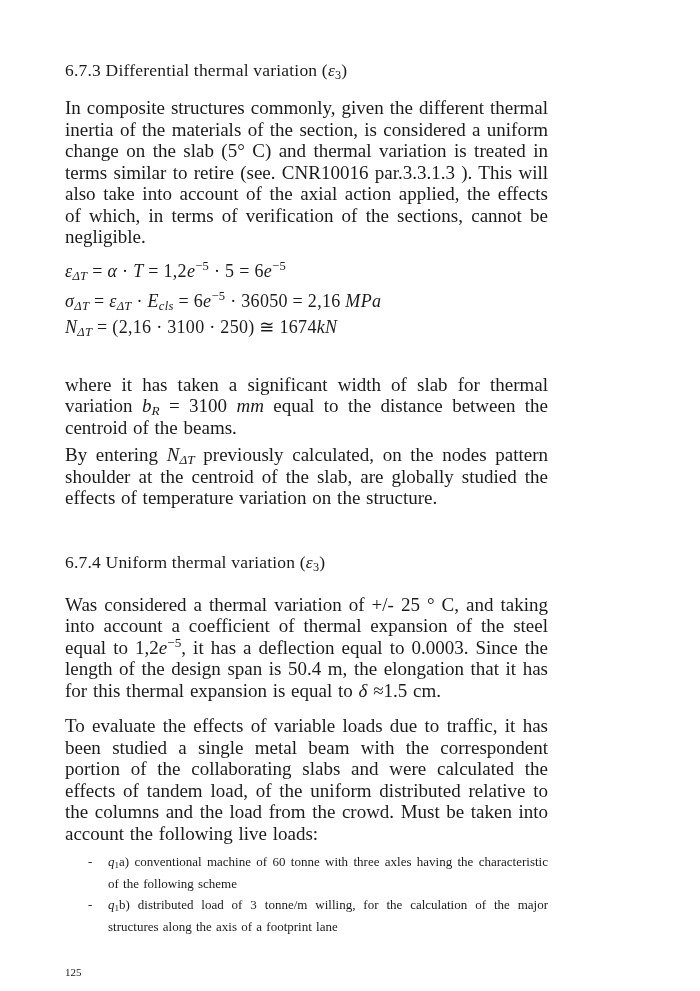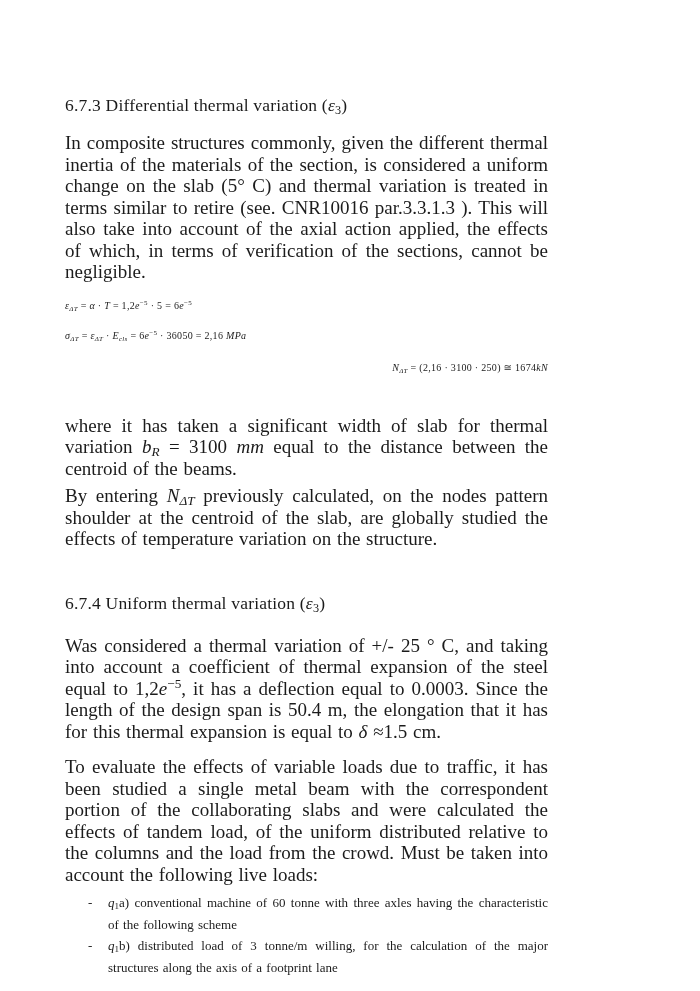--- a/index.html
+++ b/index.html
@@ -8,54 +8,54 @@
     height: 991px;
     background: #ffffff;
     color: #1b1b1b;
     font-family: "Liberation Serif", "DejaVu Serif", serif;
     overflow: hidden;
   }
   .page {
     box-sizing: border-box;
     width: 612px;
     height: 991px;
-    padding: 94px 64px 0 65px;
+    padding: 59px 64px 0 65px;
   }
   .heading {
     font-size: 17.5px;
     line-height: 22px;
     font-weight: normal;
     margin: 0;
     letter-spacing: 0.2px;
   }
   .body-text {
     font-size: 19px;
     line-height: 21.5px;
     text-align: justify;
     margin: 0;
     word-spacing: 1px;
   }
   .formula {
-    font-size: 10px;
+    font-size: 18px;
     line-height: 22px;
     margin: 0;
     letter-spacing: 0.3px;
   }
   .it { font-style: italic; }
   sub, sup { font-size: 70%; line-height: 0; }
   sub { vertical-align: -0.25em; }
   sup { vertical-align: 0.55em; }
 
   
   .h-673        { margin-top: 0; }
   .p-673-intro  { margin-top: 16px; }
   .f-eps        { margin-top: 12px; }
   .f-sigma      { margin-top: 8px; }
   .p-therefore  { margin-top: 30px; }
-  .f-n          { margin-top: 10px; text-align: right; }
+  .f-n          { margin-top: 4px; }
   .p-where      { margin-top: 36px; }
   .p-areused    { margin-top: 8px; }
   .p-byentering { margin-top: 6px; }
   .h-674        { margin-top: 42px; }
   .p-674        { margin-top: 21px; }
   .h-675        { margin-top: 18px; }
   .p-675        { margin-top: 14px; }
   .bullet-list  { margin: 7px 0 0 0; padding: 0; list-style: none; }
   .bullet-item  { position: relative; padding-left: 43px; font-size: 13px; line-height: 21.5px; text-align: justify; word-spacing: 1px; }
   .bullet-dash  { position: absolute; left: 23px; top: 0; }

